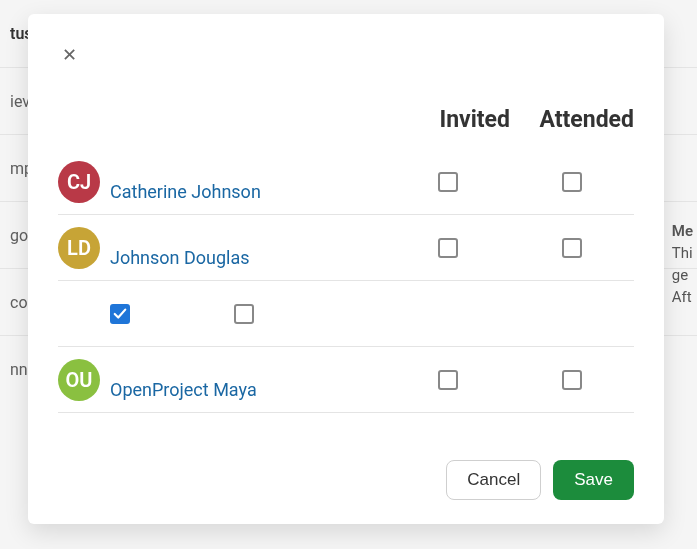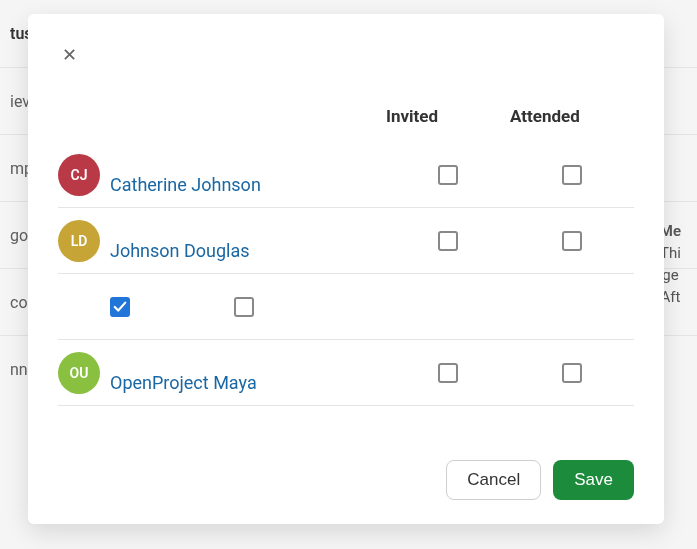--- a/index.html
+++ b/index.html
@@ -30,30 +30,30 @@
     padding: 28px 30px 24px 30px;
     display: flex;
     flex-direction: column;
   }
   .modal-header { display:flex; justify-content: space-between; align-items:flex-start; }
   .modal-title { font-size: 24px; font-weight: 700; color: #333; margin:0; }
   .close-btn { background:none; border:none; cursor:pointer; color:#666; font-size:18px; padding:4px; line-height:1; }
   .table { margin-top: 30px; flex:1; }
   .thead { display:flex; padding: 8px 0 16px 0; }
   .th-name { flex: 1; }
-  .th-invited, .th-attended { width: 124px; text-align:left; font-weight:700; color:#333; font-size:17px; }
+  .th-invited, .th-attended { width: 124px; text-align:right; font-weight:700; color:#333; font-size:23px; }
   .prow {
     display:flex; align-items:center;
     border-bottom: 1px solid #e4e4e4;
     height: 66px;
   }
   .prow .pname-cell { flex:1; display:flex; align-items:center; gap:10px; }
   .avatar {
     width: 42px; height: 42px; border-radius: 50%;
-    color:#fff; font-weight:600; font-size:14px;
+    color:#fff; font-weight:600; font-size:20px;
     display:flex; align-items:center; justify-content:center;
     flex-shrink:0;
   }
   .pname { color:#1a67a3; font-size:18px; cursor:pointer;margin-top:20px; }
   .pcell-check { width:124px; display:flex; justify-content:center; }
   .cbox {
     width:20px; height:20px; border:2px solid #888; border-radius:3px;
     display:flex; align-items:center; justify-content:center;
     cursor:pointer; position:relative;
   }
@@ -84,21 +84,21 @@
     </div>
   <div class="row">
       <span>goi</span>
     </div>
   <div class="row">
       <span>con</span>
     </div>
   <div class="row">
       <span>nne</span>
     </div>
-  <div style="position:absolute; right:16px; top:220px; font-size:15px; color:#555; line-height:22px; text-align:center;">
+  <div style="position:absolute; right:4px; top:220px; font-size:15px; color:#555; line-height:22px; text-align:left;">
     <div style="font-weight:600;">Me</div>
     <div>Thi</div>
     <div>ge</div>
     <div>Aft</div>
   </div>
 </div>
 
 <div class="modal">
   <div class="modal-header">
     <button class="close-btn">

